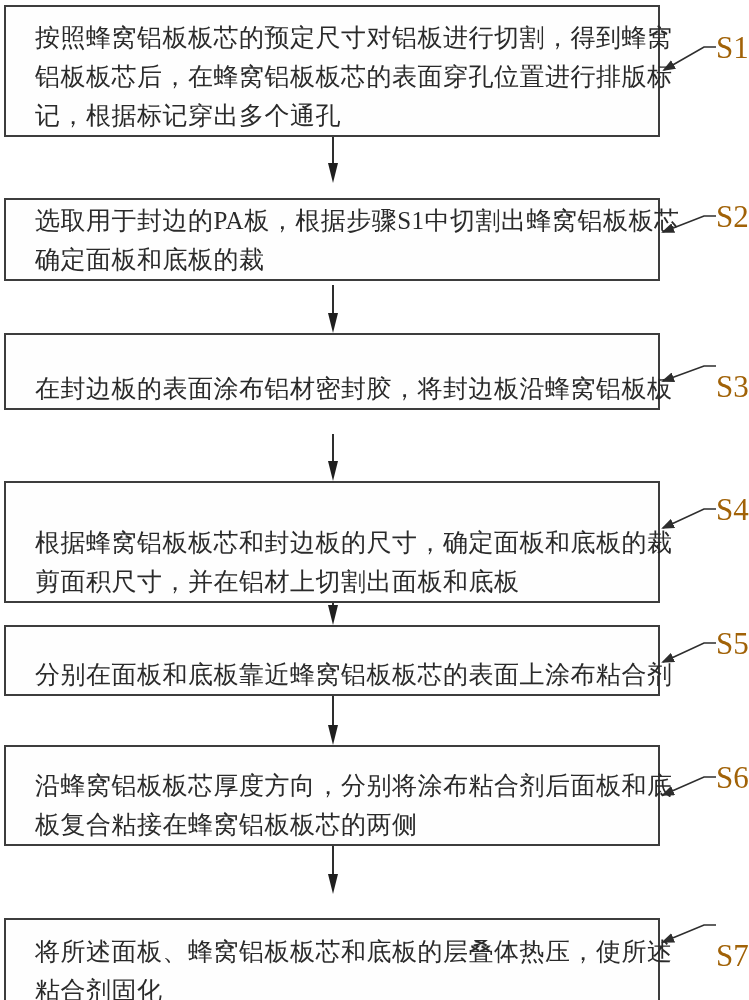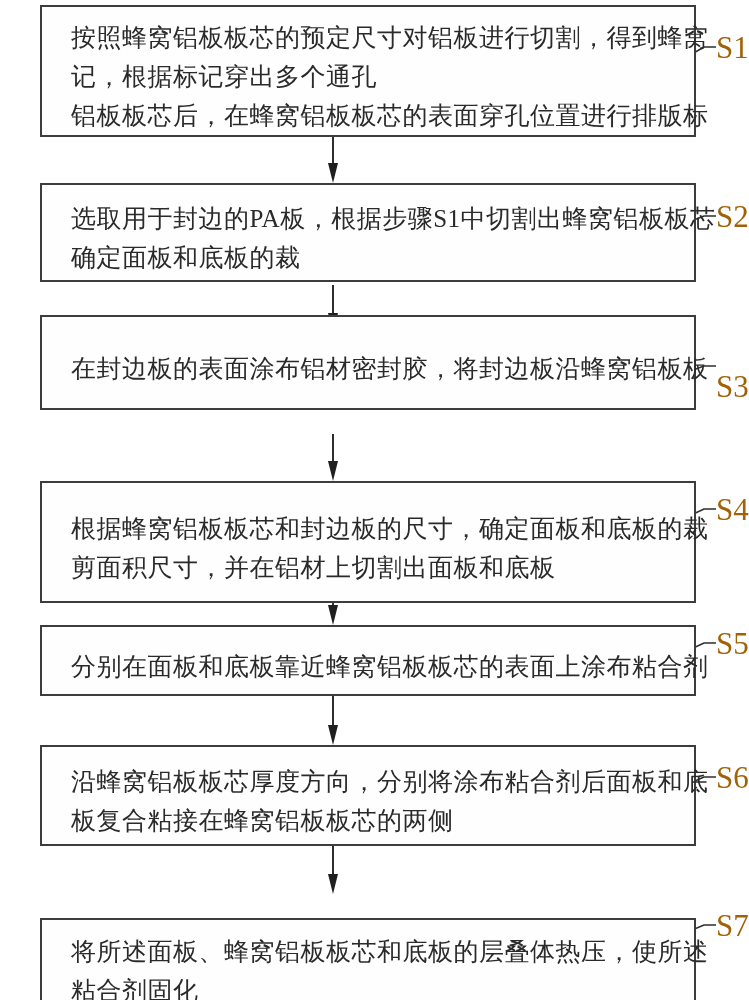--- a/index.html
+++ b/index.html
@@ -24,23 +24,22 @@
   }
   .step-box {
     position: absolute;
     left: 4px;
     width: 656px;
     box-sizing: border-box;
     border: 2px solid #3d3d3d;
     background: #fefefe;
     display: flex;
     flex-direction: column;
-    justify-content: center;
+    justify-content: flex-end;
     padding: 11px 14px 0 29px;
-    margin-left: 36px;
   }
   .step-line {
     font-size: 25px;
     line-height: 39px;
     color: #2a2a2a;
     letter-spacing: 0.5px;
     white-space: nowrap;
   }
   .s-label {
     position: absolute;
@@ -96,30 +95,30 @@
       <path d="M716,366 L704,366 L663,381" marker-end="url(#leaderhead)"></path>
       <path d="M716,509 L704,509 L663,528" marker-end="url(#leaderhead)"></path>
       <path d="M716,643 L704,643 L663,662" marker-end="url(#leaderhead)"></path>
       <path d="M716,777 L704,777 L663,795" marker-end="url(#leaderhead)"></path>
       <path d="M716,925 L704,925 L663,942" marker-end="url(#leaderhead)"></path>
     </g>
   </svg>
 
   <div class="step-box" style="top:5px;height:132px">
     <div class="step-line">按照蜂窝铝板板芯的预定尺寸对铝板进行切割，得到蜂窝</div>
+    <div class="step-line">铝板板芯后，在蜂窝铝板板芯的表面穿孔位置进行排版标</div>
     <div class="step-line">记，根据标记穿出多个通孔</div>
-    <div class="step-line">铝板板芯后，在蜂窝铝板板芯的表面穿孔位置进行排版标</div>
   </div>
 
-  <div class="step-box" style="top:183px;height:99px">
+  <div class="step-box" style="top:198px;height:83px">
     <div class="step-line">选取用于封边的PA板，根据步骤S1中切割出蜂窝铝板板芯</div>
     <div class="step-line">确定面板和底板的裁</div>
   </div>
 
-  <div class="step-box" style="top:315px;height:95px">
+  <div class="step-box" style="top:333px;height:77px">
     <div class="step-line">在封边板的表面涂布铝材密封胶，将封边板沿蜂窝铝板板</div>
   </div>
 
   <div class="step-box" style="top:481px;height:122px">
     <div class="step-line">根据蜂窝铝板板芯和封边板的尺寸，确定面板和底板的裁</div>
     <div class="step-line">剪面积尺寸，并在铝材上切割出面板和底板</div>
   </div>
 
   <div class="step-box" style="top:745px;height:101px">
     <div class="step-line">沿蜂窝铝板板芯厚度方向，分别将涂布粘合剂后面板和底</div>
@@ -134,15 +133,15 @@
     <div class="step-line">将所述面板、蜂窝铝板板芯和底板的层叠体热压，使所述</div>
     <div class="step-line">粘合剂固化</div>
   </div>
 
   <span class="s-label" style="top:32px">S1</span>
   <span class="s-label" style="top:201px">S2</span>
   <span class="s-label" style="top:371px">S3</span>
   <span class="s-label" style="top:494px">S4</span>
   <span class="s-label" style="top:628px">S5</span>
   <span class="s-label" style="top:762px">S6</span>
-  <span class="s-label" style="top:910px">S7</span>
+  <span class="s-label" style="top:940px">S7</span>
 
 </div>
 
 </body></html>

